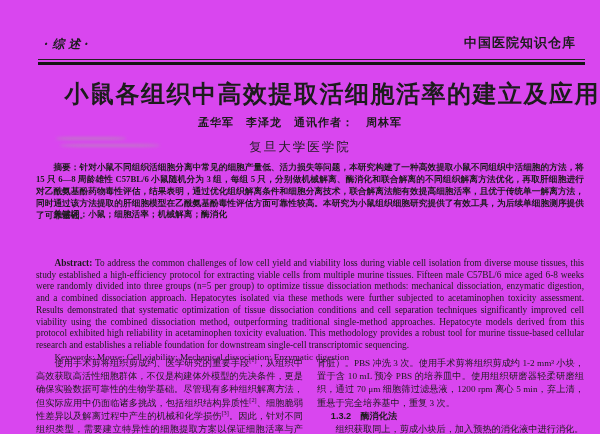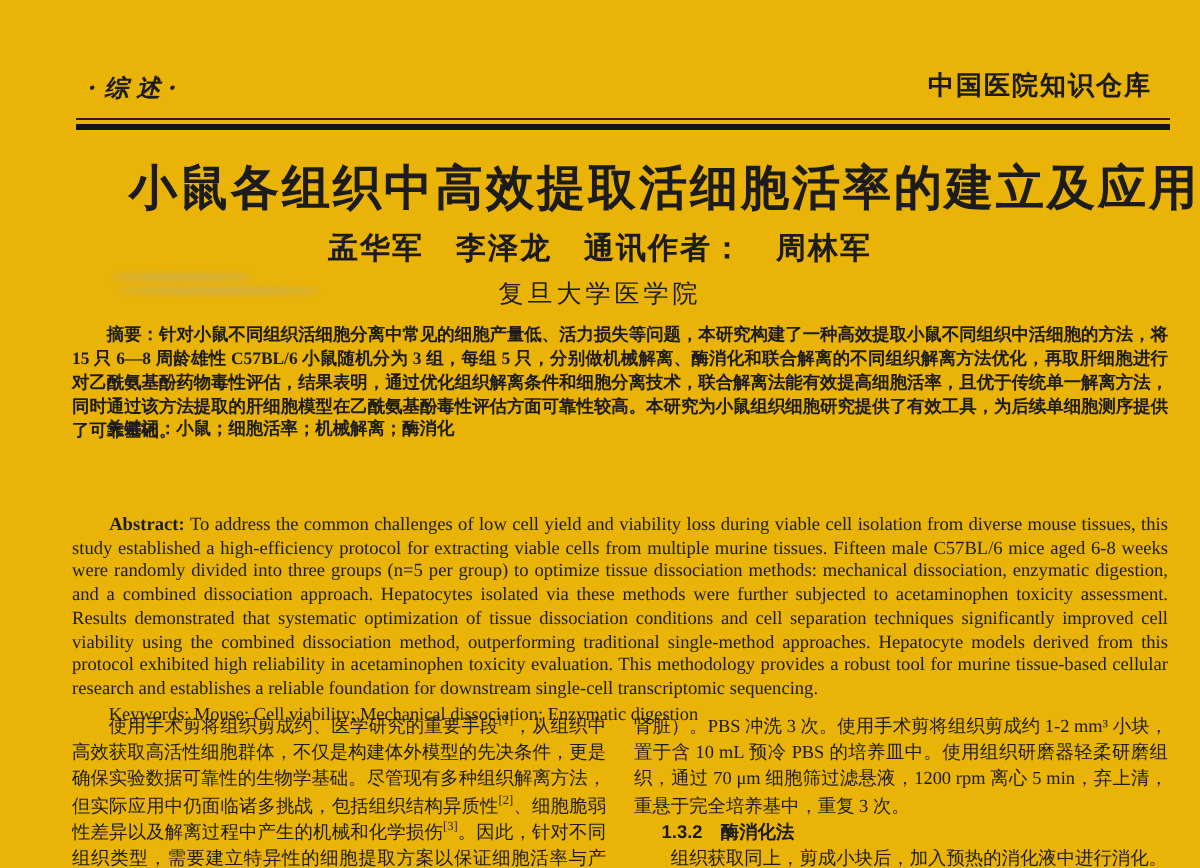--- a/index.html
+++ b/index.html
@@ -3,21 +3,21 @@
 <meta charset="utf-8">
 <style>
   html,body{margin:0;padding:0;}
   body{
     width:600px;height:434px;overflow:hidden;
     background:#e9e8e5;
     font-family:"Liberation Serif","DejaVu Serif",serif;
   }
   .page{
     position:relative;width:600px;height:434px;overflow:hidden;
-    background:#eab308;color:#1c1c1c;
+    background:#d946ef;color:#1c1c1c;
   }
   
   .header-left{
     position:absolute;top:36px;left:44px;
     font-family:"DejaVu Serif","Liberation Serif",serif;
     font-style:italic;font-weight:bold;font-size:12px;letter-spacing:4px;
   }
   .header-right{
     position:absolute;top:34px;right:24px;
     font-family:Liberation Serif, serif;
@@ -26,21 +26,21 @@
   .rule{position:absolute;top:59px;left:38px;right:15px;border-top:1.5px solid #222;}
   .rule-thick{margin-top:1.5px;height:3.5px;background:#141414;}
   
   .title-cn{
     position:absolute;top:78px;left:0;width:100%;margin:0;text-align:right;
     font-family:"Liberation Sans","DejaVu Sans",sans-serif;
     font-size:24px;font-weight:700;letter-spacing:1.5px;
   }
   .authors{
     position:absolute;top:115px;left:0;width:100%;text-align:center;
-    font-size:15px;font-weight:700;letter-spacing:1px;
+    font-size:11px;font-weight:700;letter-spacing:1px;
   }
   .smudge1,.smudge2{
     position:absolute;background:#a9a7a1;opacity:.45;filter:blur(1.6px);border-radius:40%;
   }
   .smudge1{top:137px;left:56px;width:70px;height:3px;}
   .smudge2{top:144px;left:60px;width:100px;height:3px;}
   .affiliation{
     position:absolute;top:139px;left:0;width:100%;text-align:center;
     font-family:"Liberation Sans","DejaVu Sans",sans-serif;
     font-size:12.5px;font-weight:400;letter-spacing:2px;

